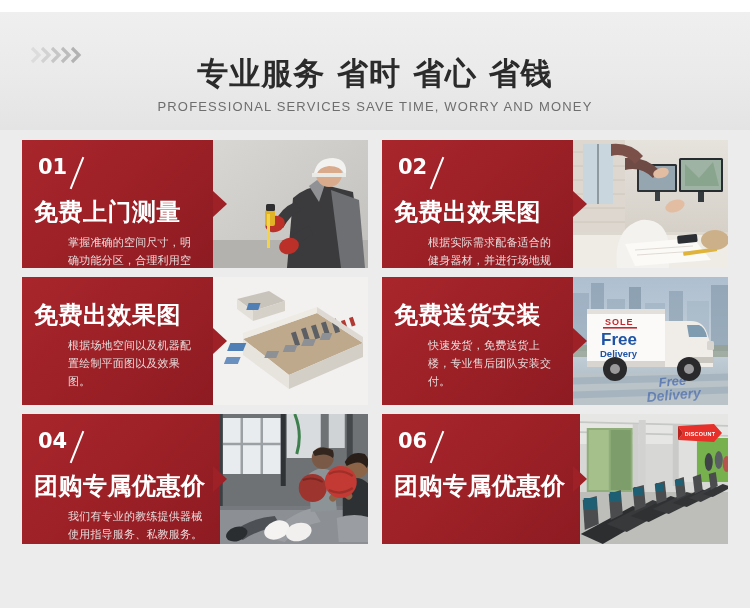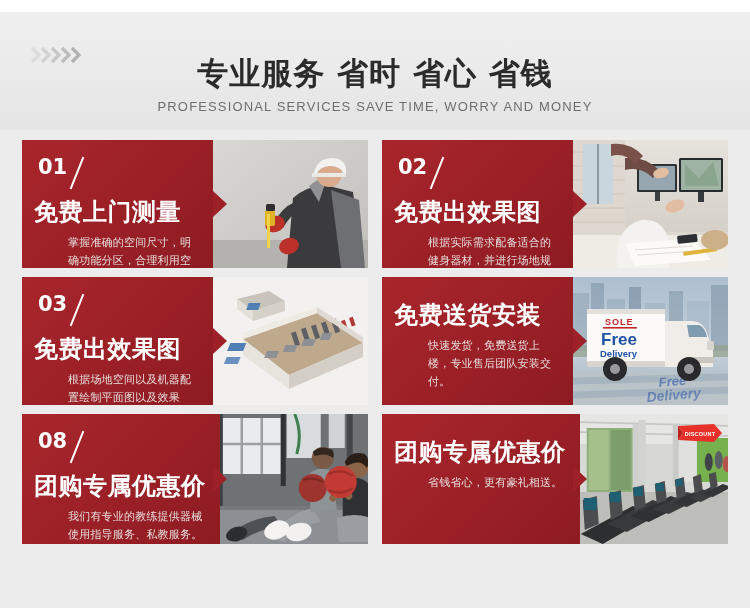--- a/index.html
+++ b/index.html
@@ -316,24 +316,20 @@
 
             <rect x="104" y="96" width="20" height="8" rx="1.5" fill="#2c2f33" transform="rotate(-6 104 96)"></rect>
 
             <ellipse cx="142" cy="100" rx="14" ry="10" fill="#cbb089"></ellipse>
           </svg>
         </div>
       </div>
 
       <div class="card">
         <div class="card-panel">
-          <div class="card-head">
-            <span class="card-num">03</span>
-            <span class="card-slash"></span>
-          </div>
           <div class="card-title">免费出效果图</div>
           <div class="card-desc">根据场地空间以及机器配置绘制平面图以及效果图。</div>
         </div>
         <div class="card-arrow"></div>
         <div class="card-img">
           <svg viewBox="0 0 155 128" preserveAspectRatio="xMidYMid slice">
             <rect width="155" height="128" fill="#f2f1ef"></rect>
 
             <path d="M24 22 L56 14 L72 24 L40 34 Z" fill="#c8c3bb"></path>
             <path d="M24 22 L40 34 L40 44 L24 32 Z" fill="#e3e0da"></path>
@@ -428,21 +424,21 @@
             <circle cx="42" cy="92" r="5" fill="#9a9a9c"></circle>
             <circle cx="116" cy="92" r="12" fill="#2a2a2c"></circle>
             <circle cx="116" cy="92" r="5" fill="#9a9a9c"></circle>
           </svg>
         </div>
       </div>
 
       <div class="card">
         <div class="card-panel">
           <div class="card-head">
-            <span class="card-num">08</span>
+            <span class="card-num">04</span>
             <span class="card-slash"></span>
           </div>
           <div class="card-title">团购专属优惠价</div>
           <div class="card-desc">我们有专业的教练提供器械使用指导服务、私教服务。</div>
         </div>
         <div class="card-arrow"></div>
         <div class="card-img">
           <svg viewBox="0 0 155 130" preserveAspectRatio="xMidYMid slice">
             <rect width="155" height="130" fill="#6e7275"></rect>
 
@@ -486,22 +482,25 @@
             <path d="M112 60 Q124 54 136 62" stroke="#9e2f29" stroke-width="2.2" fill="none"></path>
             <path d="M112 76 Q124 82 136 74" stroke="#9e2f29" stroke-width="2.2" fill="none"></path>
 
             <path d="M120 104 Q138 98 154 104 L154 128 L122 128 Z" fill="#9a9ea2"></path>
           </svg>
         </div>
       </div>
 
       <div class="card">
         <div class="card-panel">
+          <div class="card-head">
+            <span class="card-num">06</span>
+            <span class="card-slash"></span>
+          </div>
           <div class="card-title">团购专属优惠价</div>
-          <div class="card-desc">省钱省心，更有豪礼相送。</div>
         </div>
         <div class="card-arrow"></div>
         <div class="card-img">
           <svg viewBox="0 0 155 130" preserveAspectRatio="xMidYMid slice">
             <rect width="155" height="130" fill="#d7d8d6"></rect>
 
             <rect x="0" y="0" width="155" height="30" fill="#e6e7e5"></rect>
             <g stroke="#c6c8c6" stroke-width="1.6">
               <line x1="0" y1="8" x2="155" y2="12"></line>
                 <line x1="0" y1="18" x2="155" y2="22"></line>

